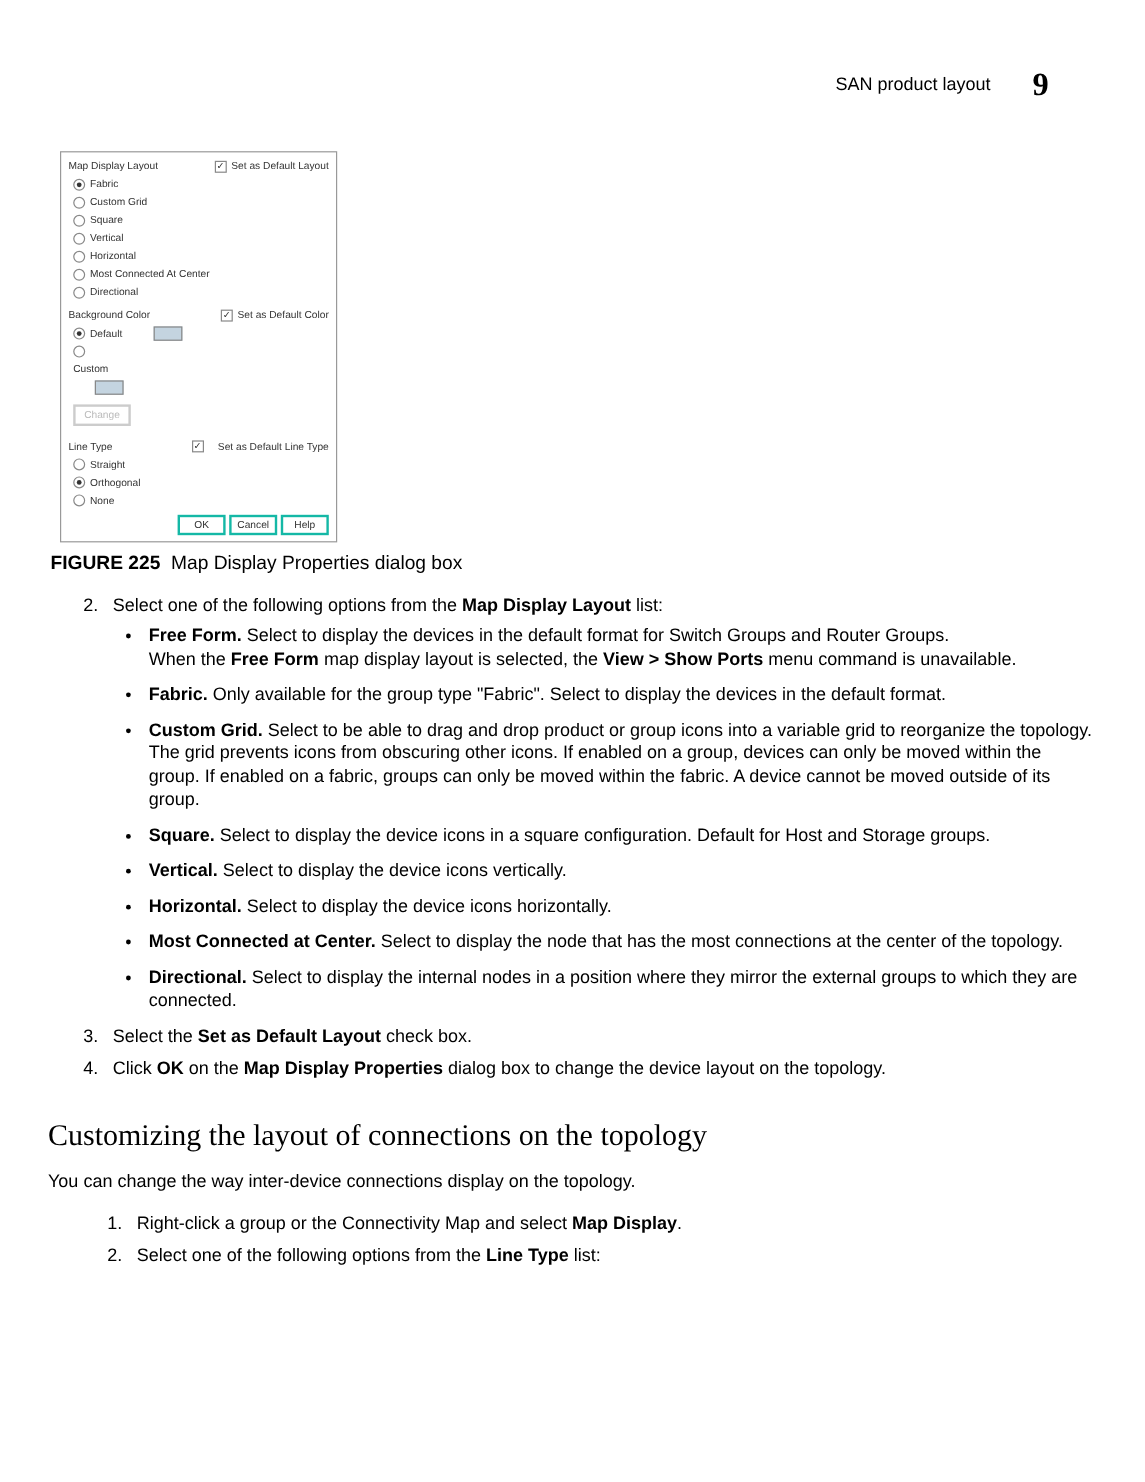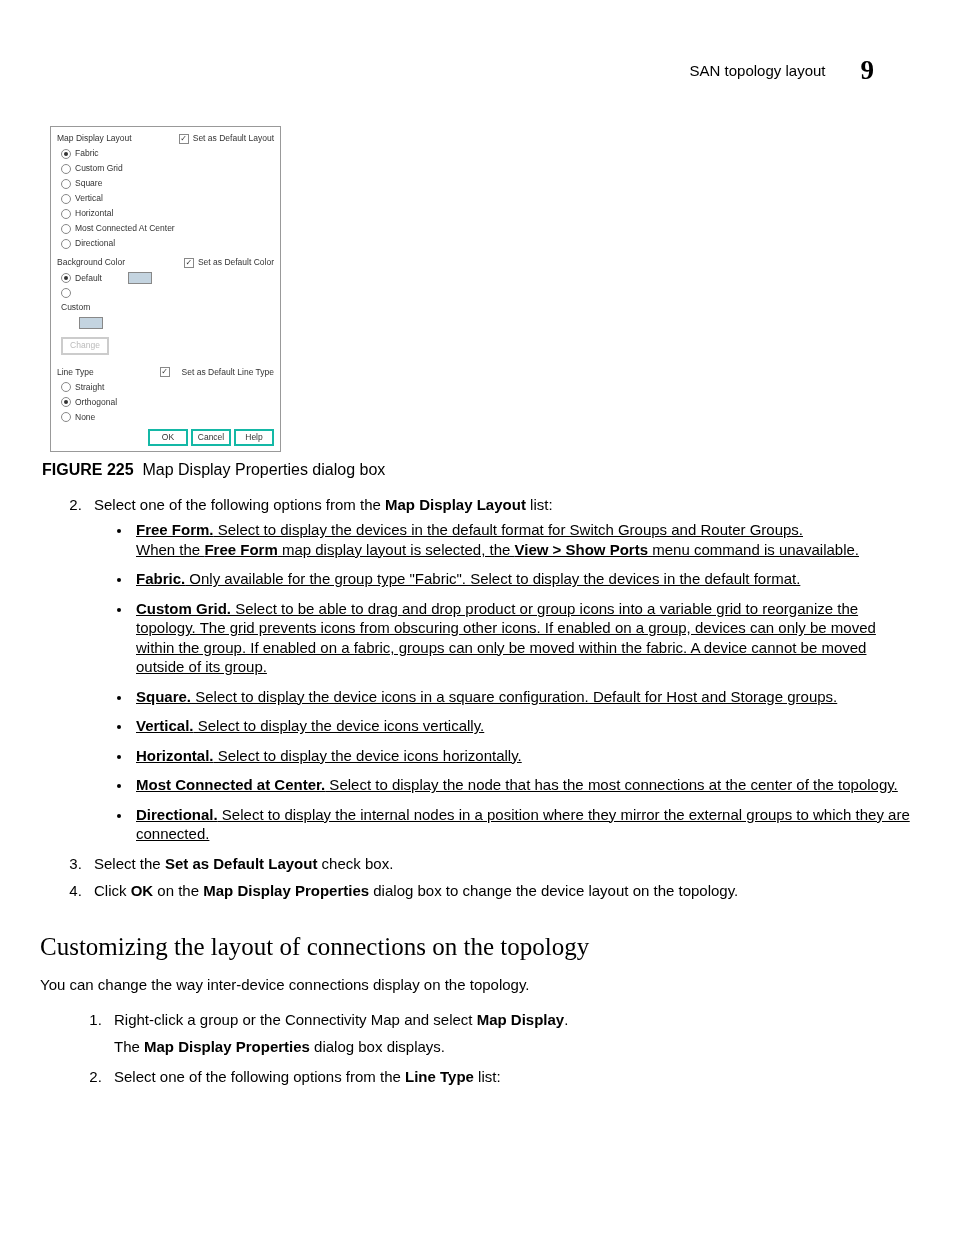--- a/index.html
+++ b/index.html
@@ -94,40 +94,39 @@
   ol.sub-steps > li {
     margin:6px 0 8px 26px;
     padding-left:8px;
   }
   ul.bullets {
     list-style: disc;
     margin:6px 0 8px 0;
     padding-left:26px;
   }
   ul.bullets > li {
-    margin:6px 0 10px 12px;
+    margin:6px 0 10px 0;
     padding-left:4px;
-    text-decoration:underline;
   }
   ul.bullets > li::marker{font-size:14px;}
   .bold {font-weight:bold;}
   h2.section-title {
     font-family:"Times New Roman", serif;
     font-weight:normal;
     font-size:25px;
     margin: 30px 0 12px 0;
   }
   .para {margin:8px 0 10px 0;}
 </style>
 </head>
 <body>
 
 <div class="page">
   <div class="header">
-    <span class="header-title">SAN topology layout</span>
+    <span class="header-title">SAN product layout</span>
     <span class="chapter-number">9</span>
   </div>
 
   <div class="content">
 
     <div class="figure-block">
       <div class="dialog">
 
         <div class="section-head">
           <span>Map Display Layout</span>
@@ -242,23 +241,20 @@
         <span>Click </span><span class="bold">OK</span><span> on the </span><span class="bold">Map Display Properties</span><span> dialog box to change the device layout on the topology.</span>
       </li>
     </ol>
 
     <h2 class="section-title">Customizing the layout of connections on the topology</h2>
     <div class="para">You can change the way inter-device connections display on the topology.</div>
 
     <ol class="sub-steps">
       <li>
         <span>Right-click a group or the Connectivity Map and select </span><span class="bold">Map Display</span><span>.</span>
-        <div class="para" style="margin-top:8px;">
-          <span>The </span><span class="bold">Map Display Properties</span><span> dialog box displays.</span>
-        </div>
       </li>
       <li>
         <span>Select one of the following options from the </span><span class="bold">Line Type</span><span> list:</span>
       </li>
     </ol>
 
   </div>
 </div>
 
 </body></html>

